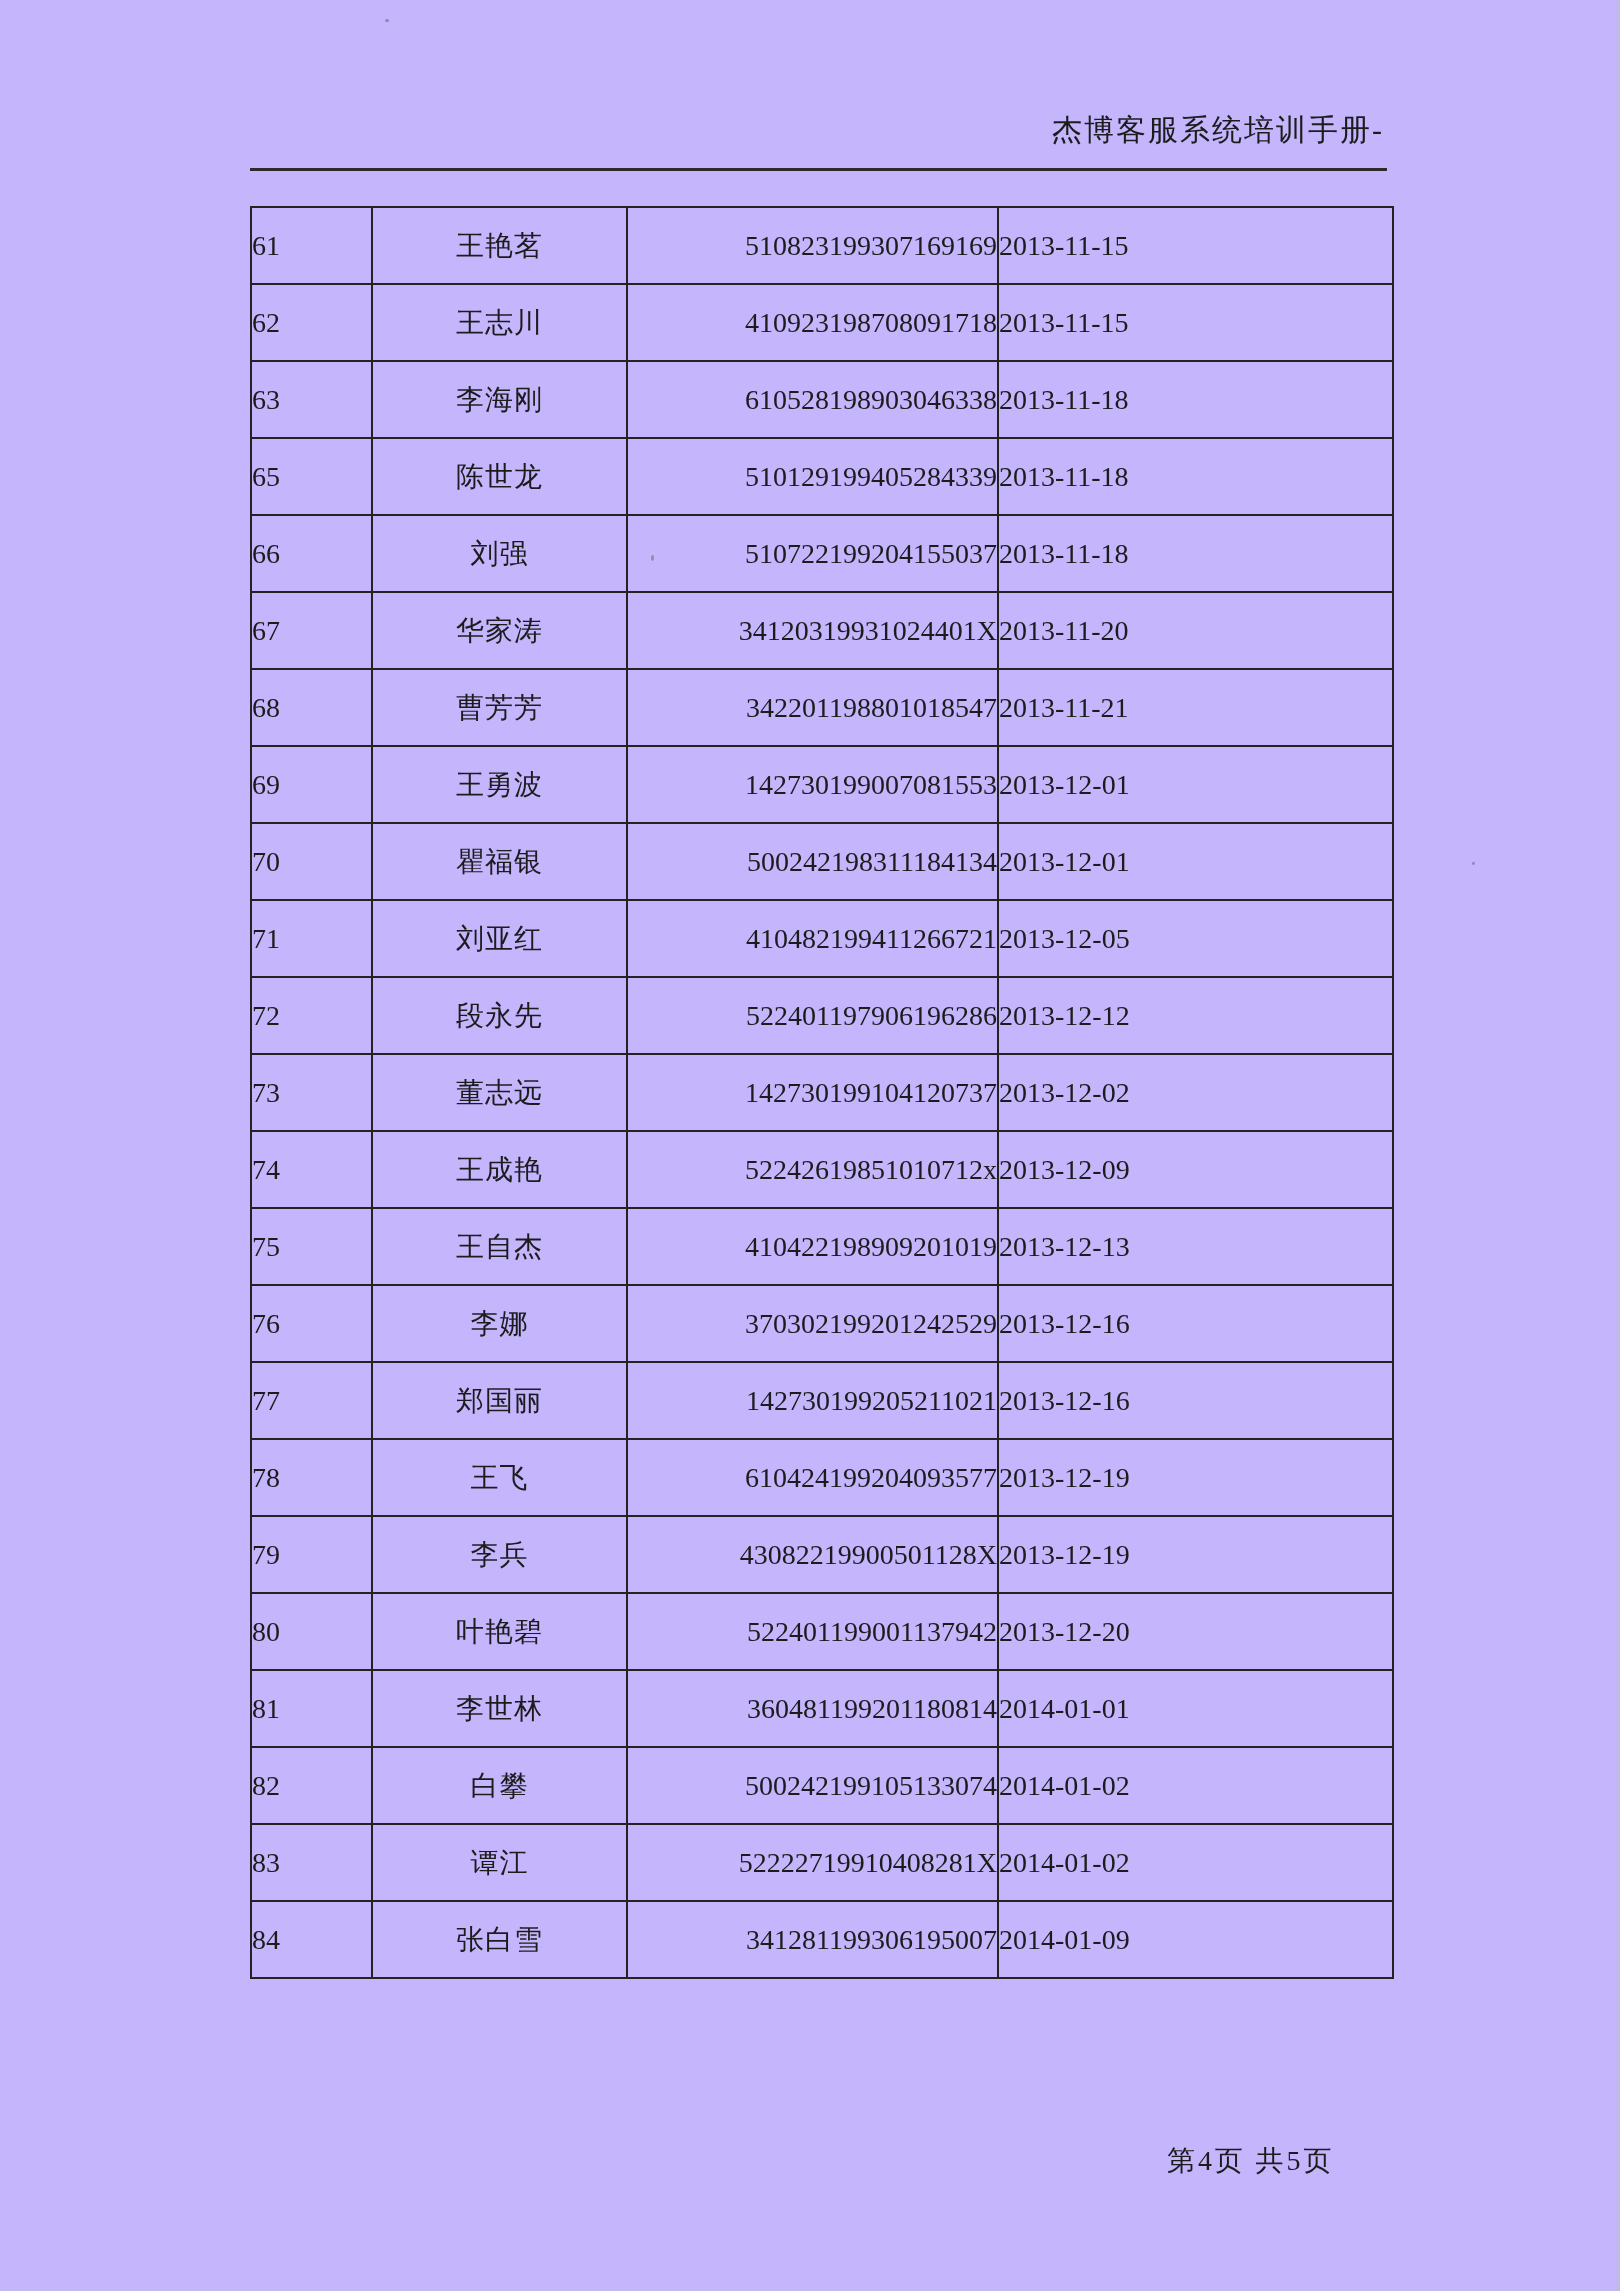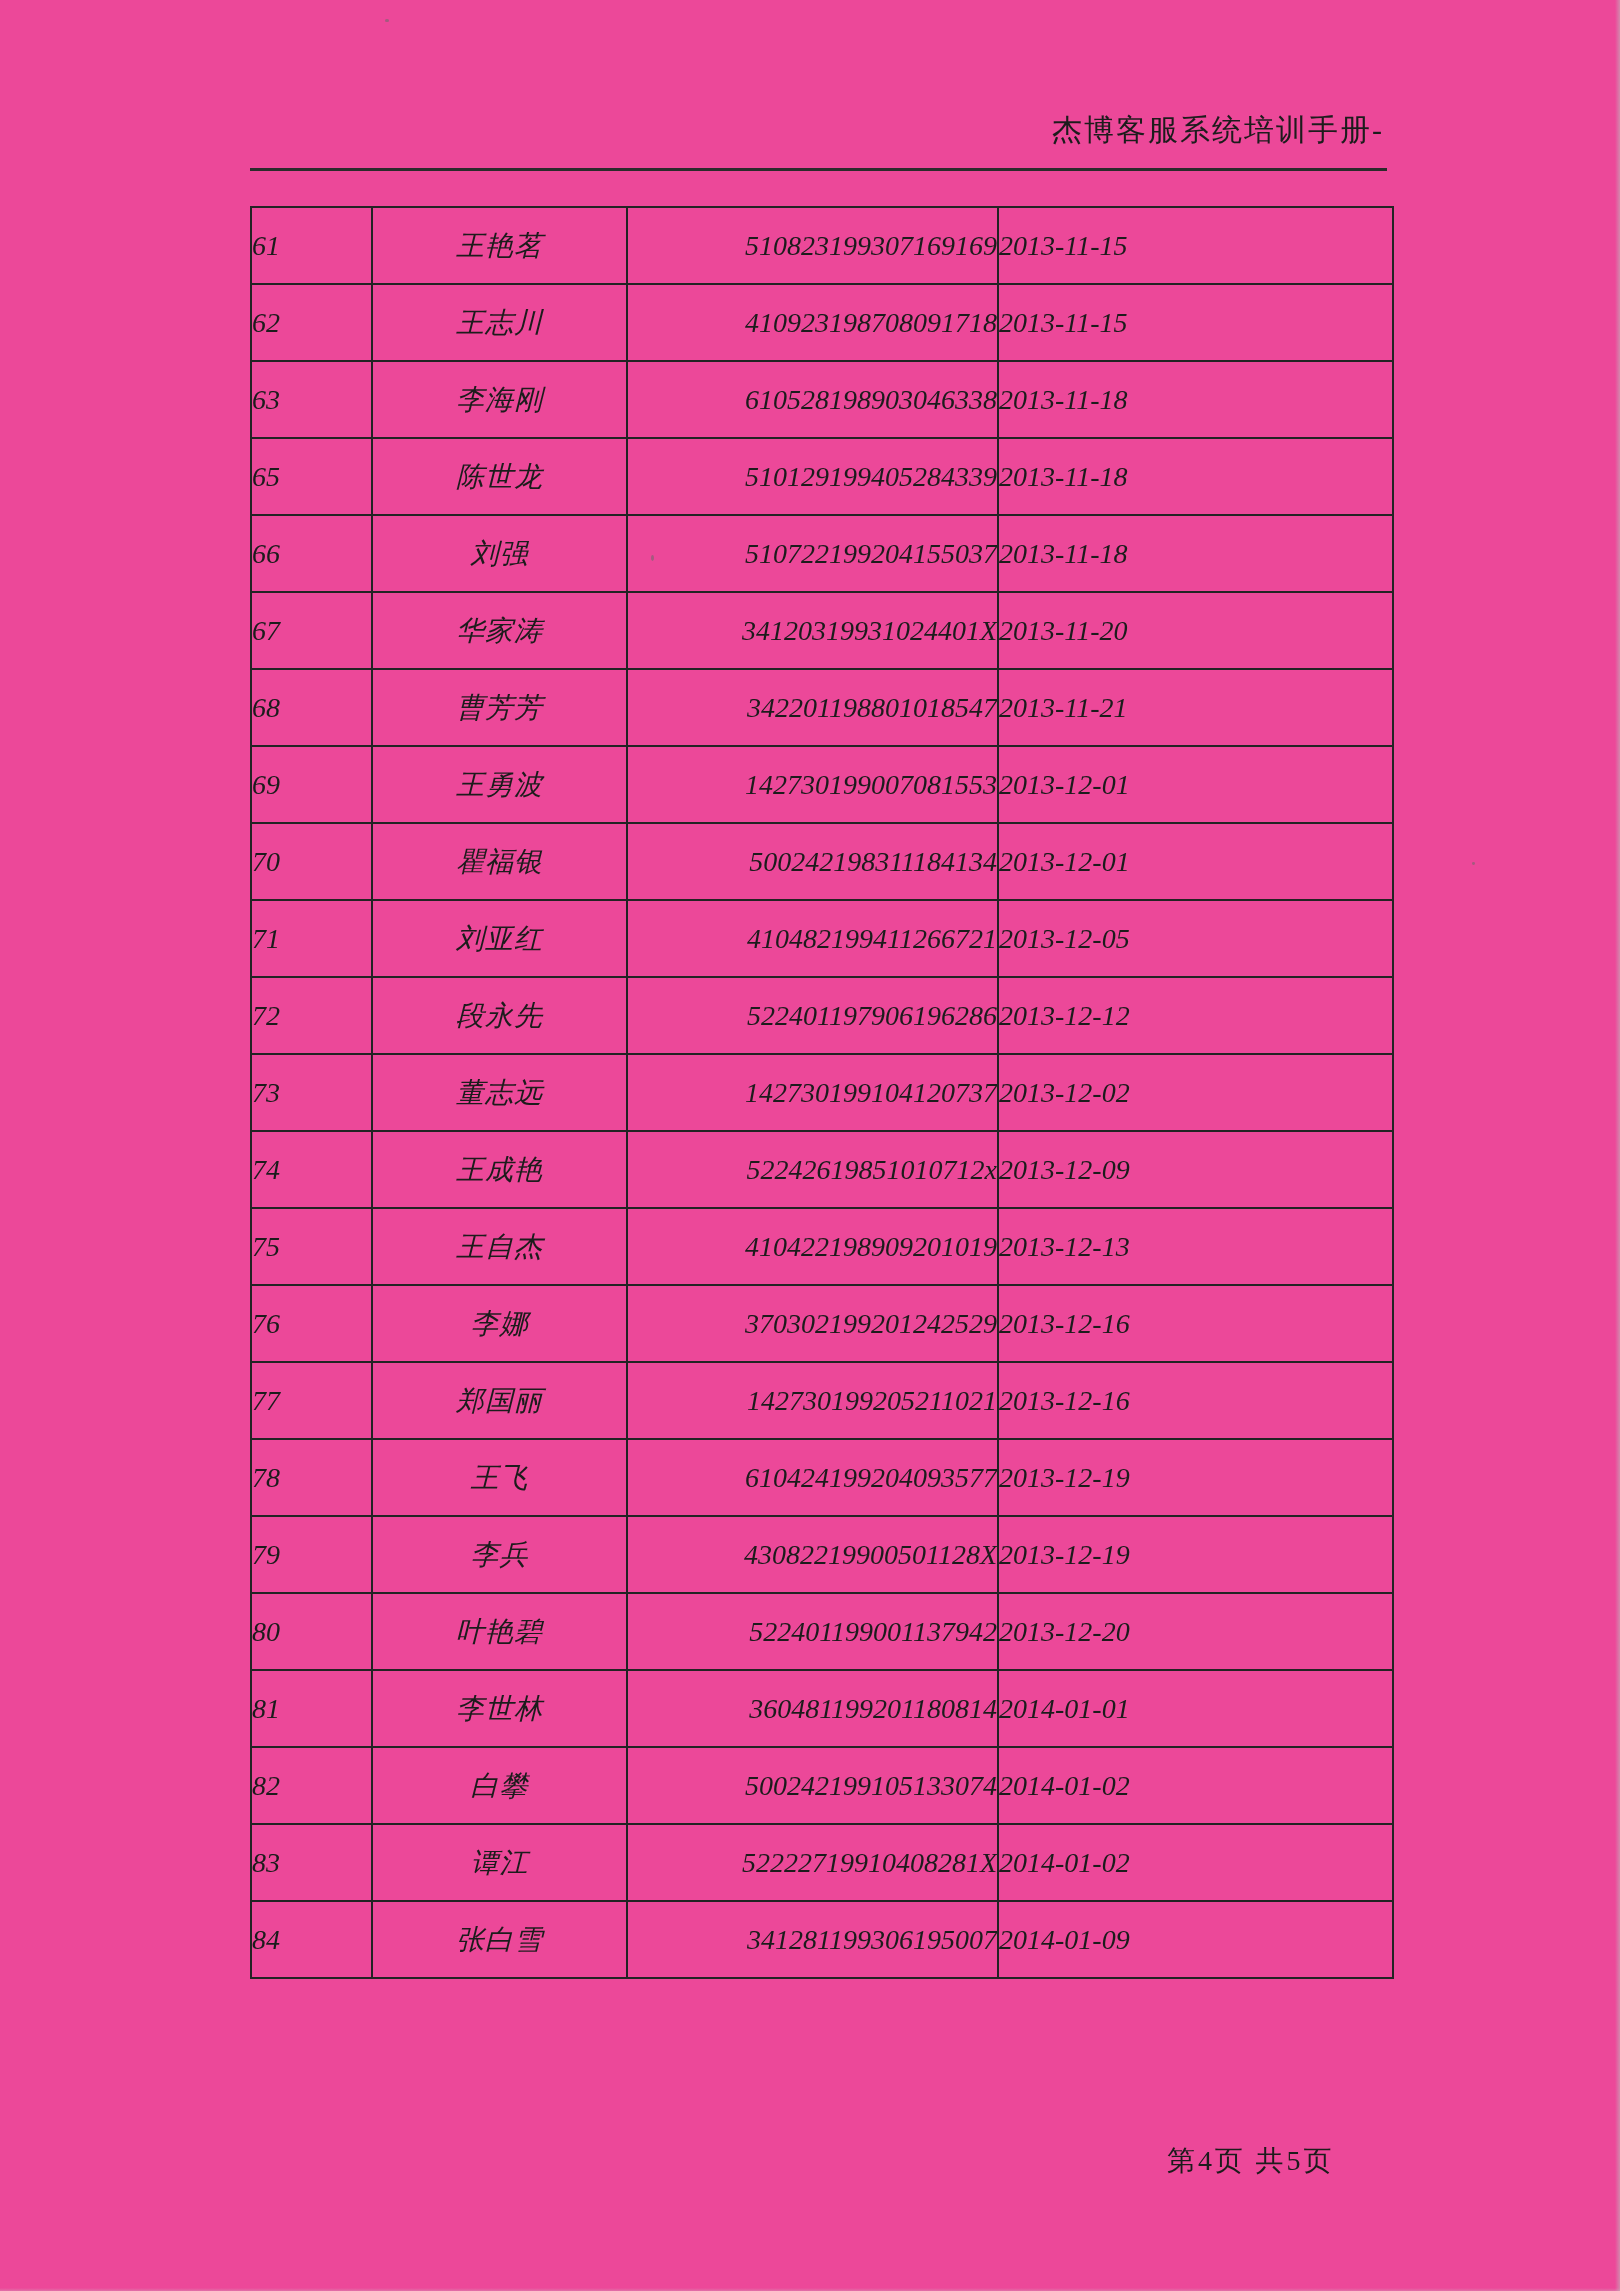--- a/index.html
+++ b/index.html
@@ -4,21 +4,21 @@
 <style>
   html, body {
     margin: 0;
     padding: 0;
     background: #e8e8e8;
   }
   .page {
     position: relative;
     width: 1620px;
     height: 2292px;
-    background: #ec4899;
+    background: #c4b5fd;
     font-family: "Liberation Serif", "DejaVu Serif", serif;
     color: #1c1c1c;
     overflow: hidden;
   }
   
   .edge-right {
     position: absolute; top: 0; right: 0; width: 4.9px; height: 100%;
     background: linear-gradient(to left, #bdbdbd, rgba(255,255,255,0));
     opacity: .55;
   }
@@ -51,21 +51,20 @@
     background: #2b2b2b;
   }
 
   table.roster {
     position: absolute;
     top: 206px;
     left: 250px;
     width: 1142px;
     border-collapse: collapse;
     table-layout: fixed;
-    font-style: italic;
   }
   table.roster td {
     border: 2px solid #232323;
     height: 75px;
     vertical-align: middle;
     font-size: 28px;
     padding: 0;
     overflow: hidden;
     white-space: nowrap;
   }

